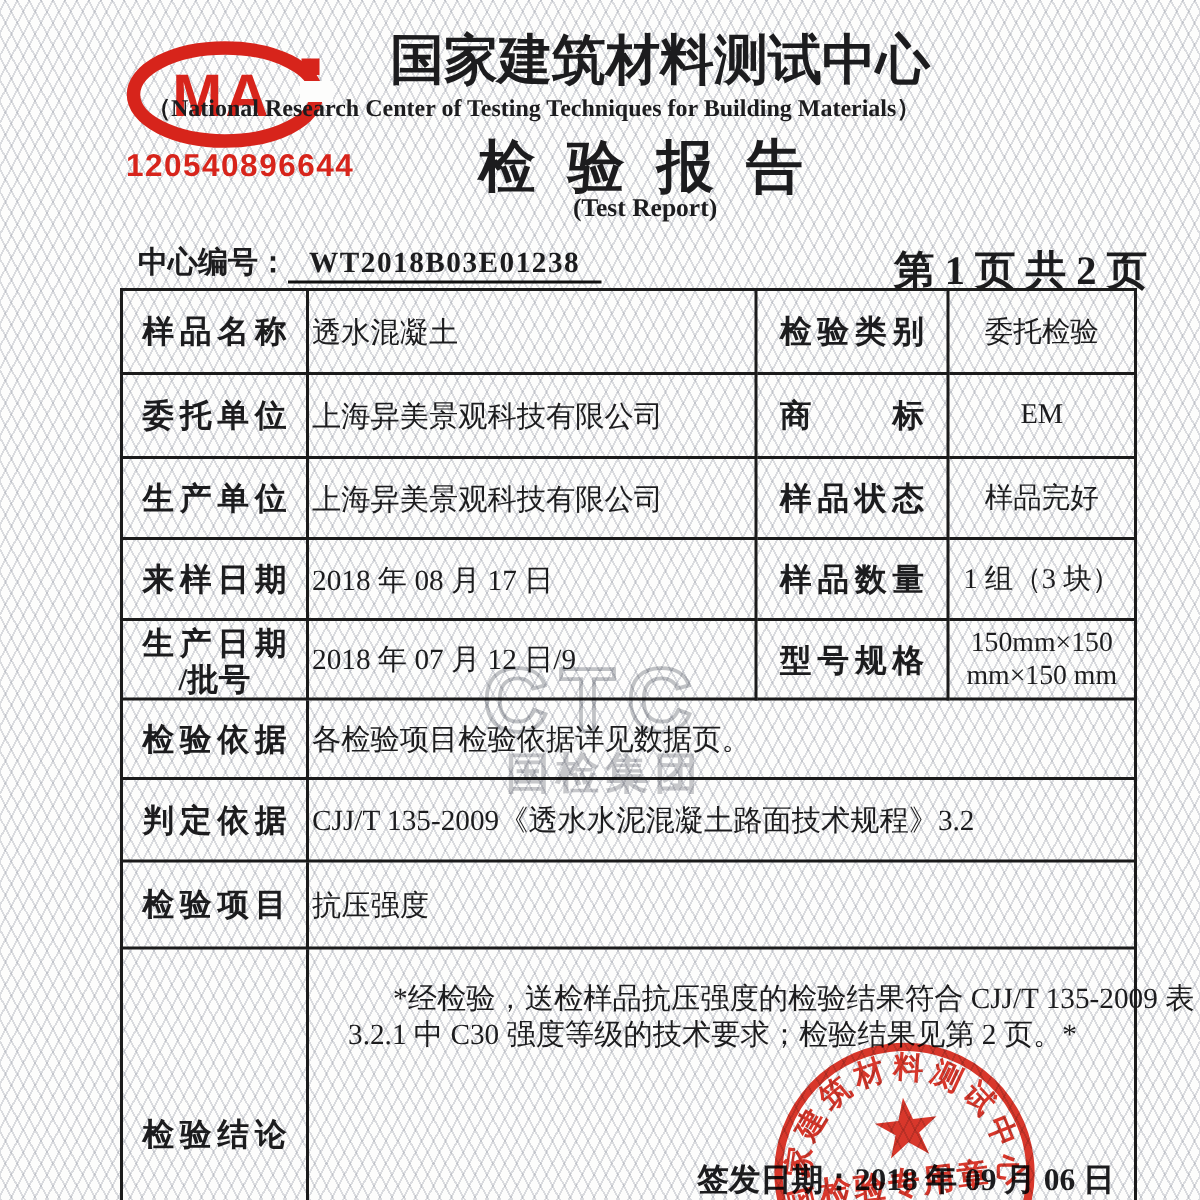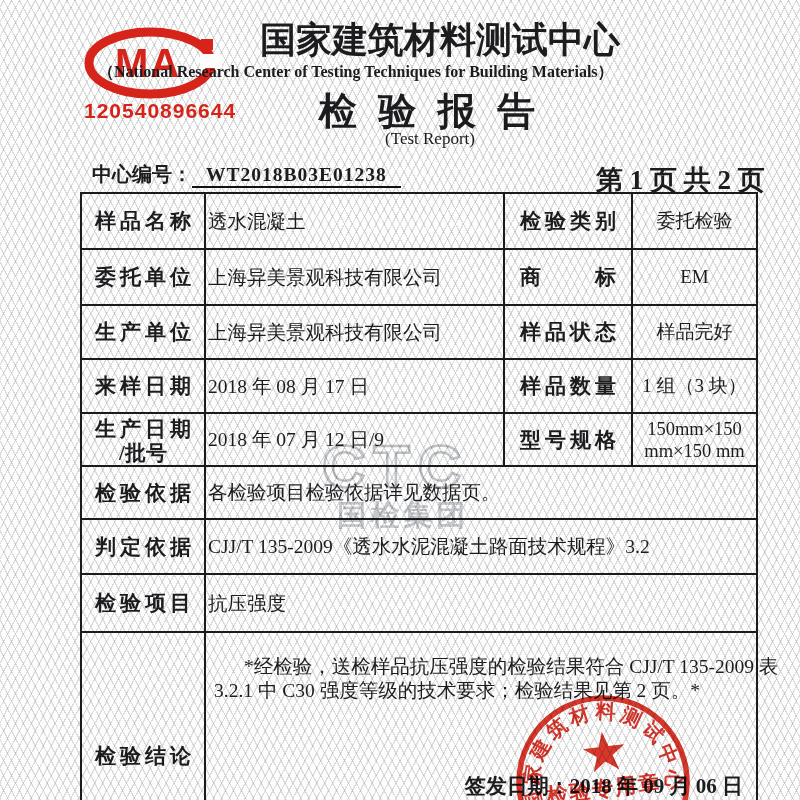--- a/index.html
+++ b/index.html
@@ -26,21 +26,21 @@
   .sub-en{
     position:absolute;left:98px;top:62px;width:660px;text-align:left;
     font-size:16px;font-weight:bold;white-space:nowrap;
   }
   .report-title{
     position:absolute;left:230px;top:86px;width:400px;text-align:center;
     font-size:38px;font-weight:bold;letter-spacing:6px;white-space:nowrap;
   }
   .report-en{
     position:absolute;left:230px;top:129px;width:400px;text-align:center;
-    font-size:17px;font-weight:normal;
+    font-size:17px;font-weight:bold;
   }
   
   .center-no{position:absolute;left:92px;top:161px;font-size:20px;font-weight:bold;white-space:nowrap;}
   .center-no .val{border-bottom:2.5px solid #111;padding:0 14px 1px 14px;letter-spacing:1px;}
   .page-indicator{position:absolute;left:596px;top:162px;font-size:27px;font-weight:bold;white-space:nowrap;}
   
   .tbl{
     position:absolute;left:80px;top:192px;width:678px;height:608px;box-sizing:border-box;
     display:grid;
     grid-template-columns:124px 299px 128px 1fr;
@@ -52,21 +52,21 @@
   .noR{border-right:none;}
   .noB{border-bottom:none;}
   .lab{justify-content:center;font-weight:bold;font-size:21px;}
   .spread{display:block;width:96px;text-align:justify;text-align-last:justify;}
   .lab2line{flex-direction:column;justify-content:flex-end;font-weight:bold;font-size:21px;line-height:24px;}
   .lab2line .l2{display:block;width:96px;text-align:center;text-align-last:center;}
   .val{padding-left:2px;font-size:19.5px;white-space:nowrap;}
   .val2{justify-content:center;font-size:19px;text-align:center;}
   .val2 .twoline{line-height:22px;font-size:18.5px;}
   .span3{grid-column:2/5;}
-  .concl-cell{position:relative;display:block;}
+  .concl-cell{position:relative;display:block;padding-left:18px;}
   .concl-text{margin-top:22px;padding:0 6px 0 8px;font-size:19.5px;line-height:23.5px;}
   .concl-text .l1{padding-left:30px;white-space:nowrap;}
   .concl-text .l2{white-space:nowrap;}
   .lab-bottom{align-items:flex-end;padding-bottom:30px;}
   .issue-date{position:absolute;right:13px;bottom:0px;font-size:21px;font-weight:bold;white-space:nowrap;z-index:2;}
   
   .wm{position:absolute;left:322px;top:438px;z-index:3;opacity:.55;mix-blend-mode:multiply;
       text-align:right;pointer-events:none;}
   .wm-letters{font-family:"Liberation Sans","DejaVu Sans",sans-serif;font-weight:900;font-size:60px;
       letter-spacing:8px;color:transparent;-webkit-text-stroke:2.5px #90939a;line-height:58px;}

